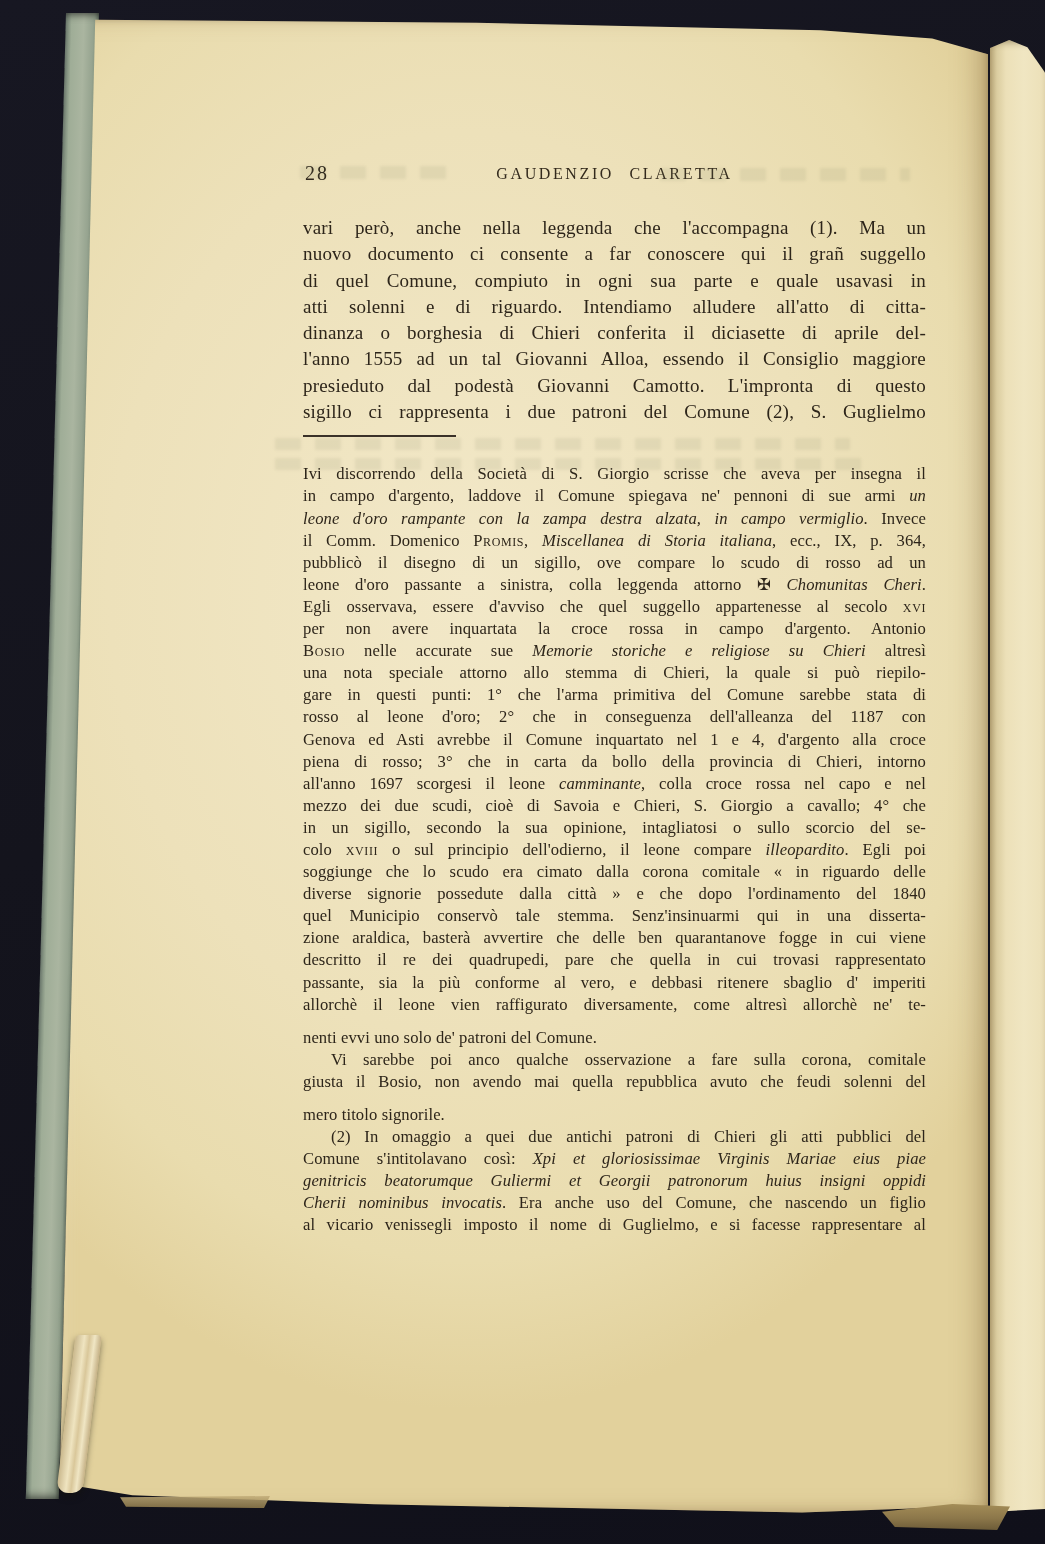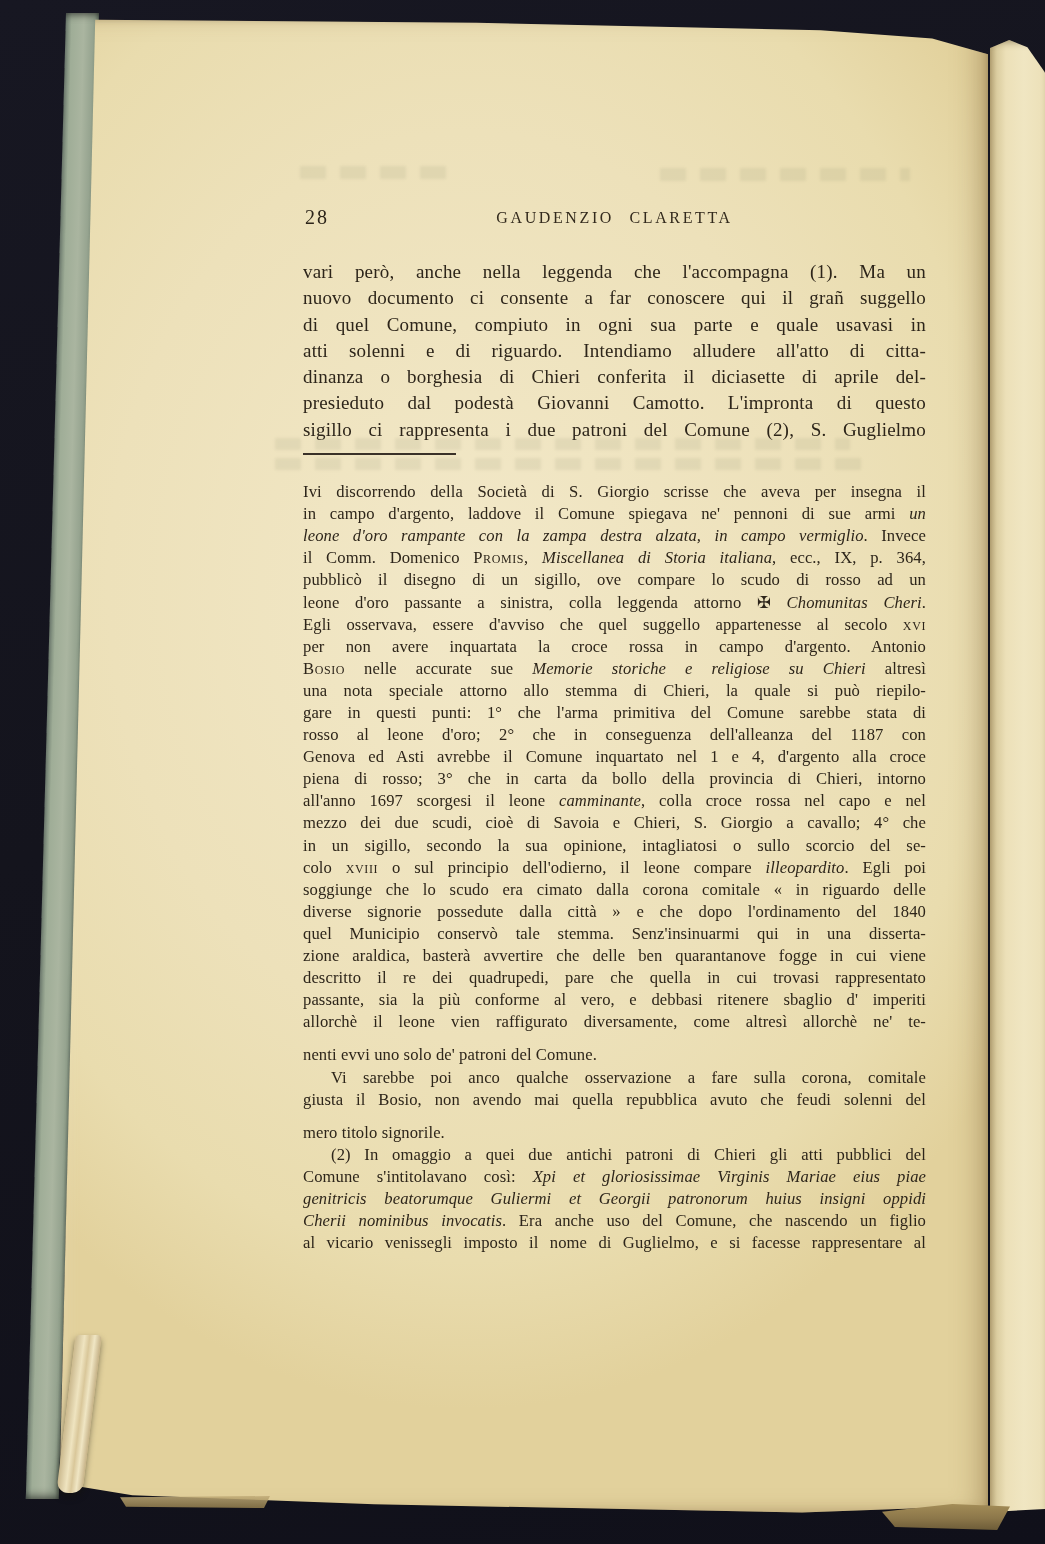--- a/index.html
+++ b/index.html
@@ -57,21 +57,21 @@
     position:absolute;filter:blur(1.6px);opacity:.55;pointer-events:none;
     background:repeating-linear-gradient(90deg, rgba(122,128,96,.22) 0 26px, rgba(122,128,96,0) 26px 40px);
   }
   .st-1{left:300px;top:166px;width:160px;height:13px;}
   .st-2{left:660px;top:168px;width:250px;height:13px;}
   .st-3{left:275px;top:438px;width:575px;height:12px;}
   .st-4{left:275px;top:458px;width:600px;height:12px;}
 
   
   .content{position:absolute;left:245px;top:146px;width:623px;color:#2d251a;}
-  .header{position:relative;height:26px;margin-top:44px;}
+  .header{position:relative;height:26px;}
   .pagenum{
     position:absolute;left:2px;top:0;font-size:20px;letter-spacing:2px;color:#2d251a;
   }
   .running-title{
     text-align:center;font-size:16px;letter-spacing:2.6px;word-spacing:9px;
     color:#332a1d;padding-top:3px;
   }
   .body-block{margin-top:27px;font-size:19px;line-height:26.3px;letter-spacing:.2px;}
   .fn-rule{margin-top:10px;width:153px;height:2px;background:#3a3128;}
   .fn-block{margin-top:26px;font-size:16.6px;line-height:22.1px;letter-spacing:.1px;}
@@ -95,20 +95,21 @@
         <span class="pagenum">28</span>
         <div class="running-title">GAUDENZIO CLARETTA</div>
       </div>
 
       <div class="body-block">
           <div class="tline"><span>vari però, anche nella leggenda che l'accompagna (1). Ma un</span></div>
           <div class="tline"><span>nuovo documento ci consente a far conoscere qui il grañ suggello</span></div>
           <div class="tline"><span>di quel Comune, compiuto in ogni sua parte e quale usavasi in</span></div>
           <div class="tline"><span>atti solenni e di riguardo. Intendiamo alludere all'atto di citta-</span></div>
           <div class="tline"><span>dinanza o borghesia di Chieri conferita il diciasette di aprile del-</span></div>
+          <div class="tline"><span>l'anno 1555 ad un tal Giovanni Alloa, essendo il Consiglio maggiore</span></div>
           <div class="tline"><span>presieduto dal podestà Giovanni Camotto. L'impronta di questo</span></div>
           <div class="tline"><span>sigillo ci rappresenta i due patroni del Comune (2), S. Guglielmo</span></div>
         </div>
 
       <div class="fn-rule"></div>
 
       <div class="fn-block">
         <div>
             <div class="tline"><span>Ivi discorrendo della Società di S. Giorgio scrisse che aveva per insegna il</span></div>
             <div class="tline"><span>in campo d'argento, laddove il Comune spiegava ne' pennoni di sue armi </span><span class="it">un</span></div>

